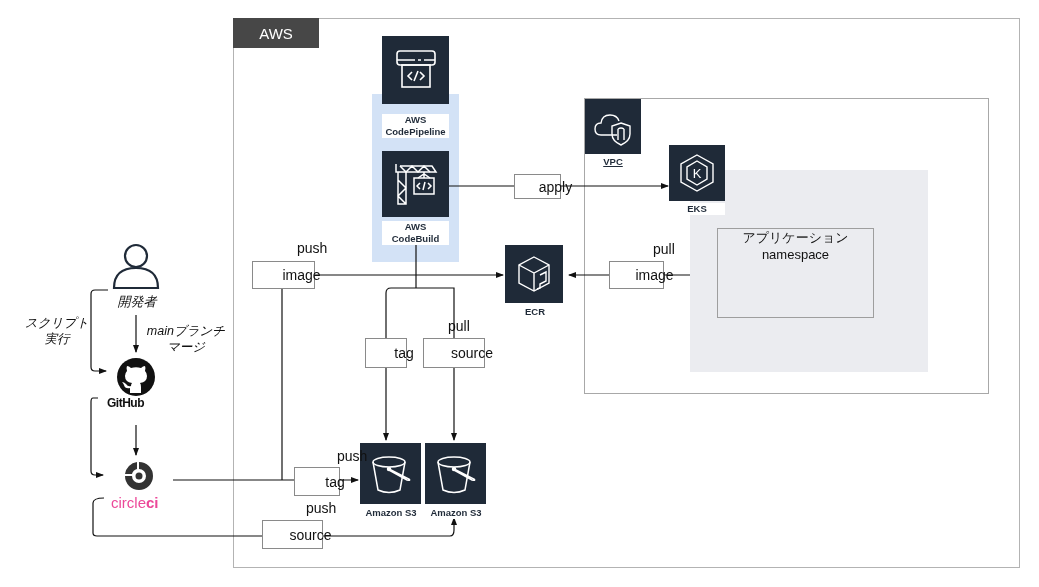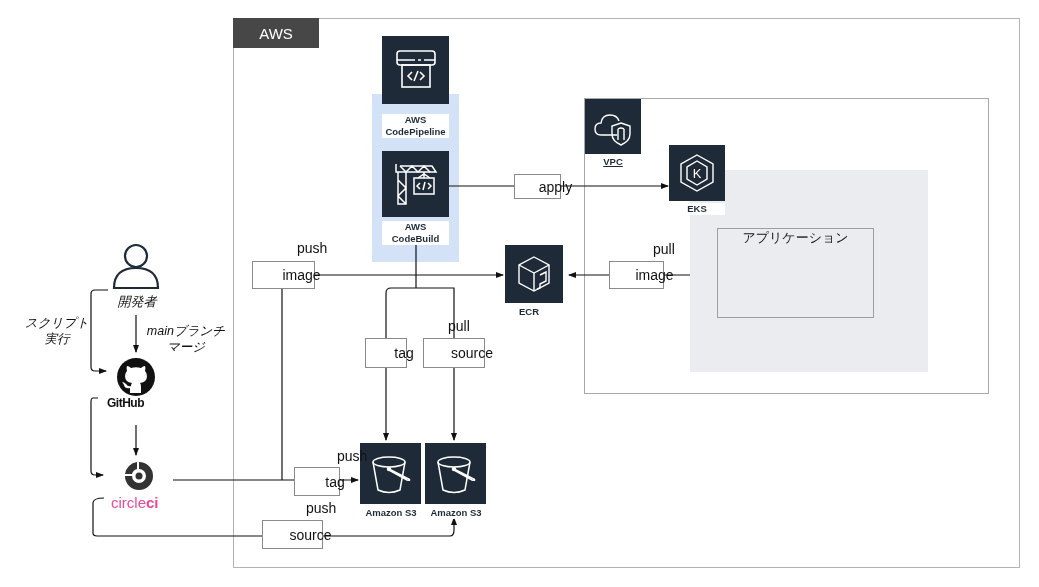--- a/index.html
+++ b/index.html
@@ -24,20 +24,21 @@
 </style>
 </head>
 <body>
 
 <div class="abs frame-aws"></div>
 <div class="abs aws-tag">AWS</div>
 <div class="abs frame-vpc"></div>
 <div class="abs eks-area"></div>
 <div class="abs ns-box">
   <div>アプリケーション</div>
+  <div>namespace</div>
 </div>
 <div class="abs cicd-group"></div>
 
 <svg class="lines" width="1039" height="587">
   <defs>
     <marker id="arr" markerWidth="8" markerHeight="8" refX="7" refY="4" orient="auto" markerUnits="userSpaceOnUse">
       <path d="M0,1 L8,4 L0,7 z" fill="#111"></path>
     </marker>
   </defs>
   <g stroke="#111" stroke-width="1.2" fill="none">
@@ -114,21 +115,21 @@
 </div>
 <div class="abs icon-label" style="left:669px;top:203px;width:56px;">EKS</div>
 
 <div class="abs icon-box" style="left:505px;top:245px;width:58px;height:58px;">
   <svg width="42" height="42" viewBox="0 0 42 42" fill="none" stroke="#fff" stroke-width="1.4">
     <path d="M21,4 L36,12 L36,30 L21,38 L6,30 L6,12 Z"></path>
     <path d="M6,12 L21,20 L36,12 M21,20 L21,38"></path>
     <path d="M27,22 L33,19 L33,28 L27,31 L27,35 L24,36"></path>
   </svg>
 </div>
-<div class="abs icon-label" style="left:500px;top:306px;width:58px;">ECR</div>
+<div class="abs icon-label" style="left:487px;top:306px;width:58px;text-align:right;">ECR</div>
 
 <div class="abs icon-box" style="left:360px;top:443px;width:61px;height:61px;">
   <svg width="44" height="44" viewBox="0 0 44 44" fill="none" stroke="#fff" stroke-width="1.5">
     <ellipse cx="20" cy="10" rx="16" ry="5"></ellipse>
     <path d="M4,10 L9,38 Q20,43 31,38 L36,10"></path>
     <path d="M20,17 L40,27 Q42,29 38,28 L20,18"></path>
     <circle cx="20" cy="17" r="1.5" fill="#fff"></circle>
   </svg>
 </div>
 <div class="abs icon-label" style="left:358px;top:507px;width:66px;">Amazon S3</div>

